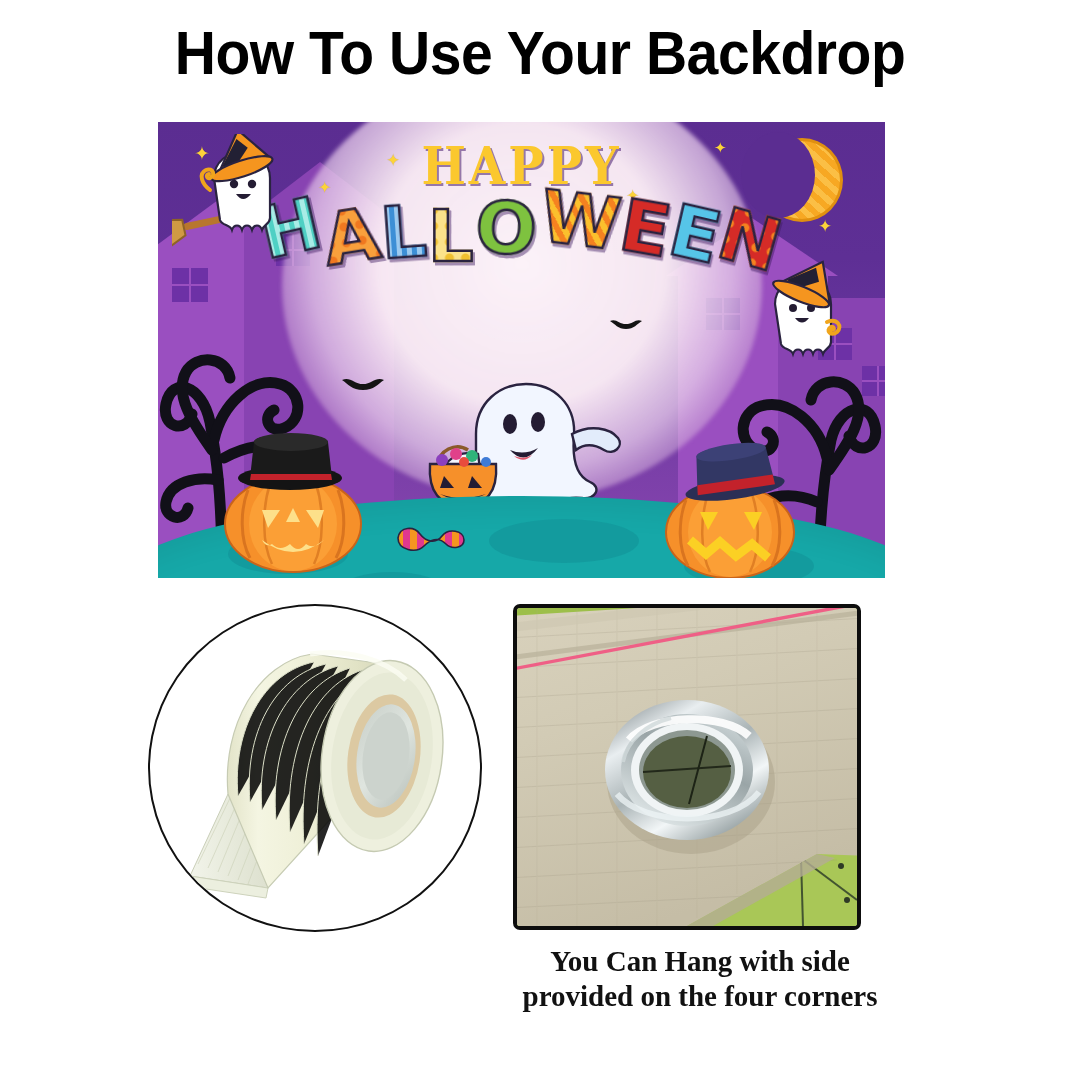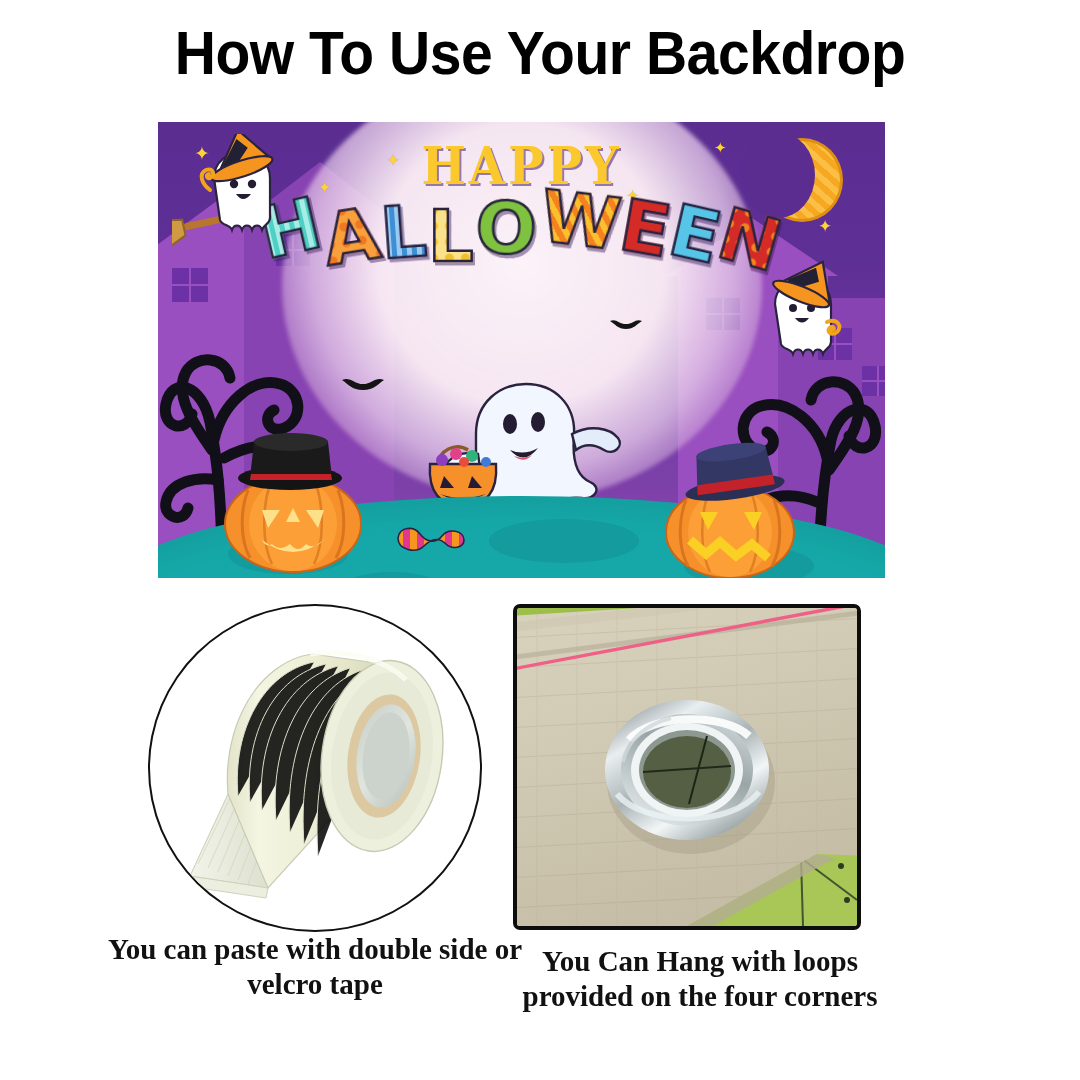--- a/index.html
+++ b/index.html
@@ -549,16 +549,15 @@
         <path d="M-44 2 L44 -4" stroke="#22281a" stroke-width="2"></path>
         <path d="M20 -34 L2 34" stroke="#1d2316" stroke-width="2"></path>
 
         <path d="M-58 -30 C-36 -56 36 -58 62 -34" fill="none" stroke="#ffffff" stroke-width="8" opacity="0.9"></path>
         <path d="M-70 24 C-44 56 44 58 72 22" fill="none" stroke="#eef4f5" stroke-width="6" opacity="0.75"></path>
         <path d="M-64 -8 C-60 -30 -40 -46 -16 -52" fill="none" stroke="#cfd8da" stroke-width="4" opacity="0.8"></path>
       </g>
     </svg>
   </div>
 
-  <div class="cap cap-left">You can paste with double side or velcro tape</div>
-  <div class="cap cap-right">You Can Hang with loops provided on the four corners</div>
+  <div class="cap cap-right">You Can Hang with side provided on the four corners</div>
 
 </div>
 
 </body></html>

